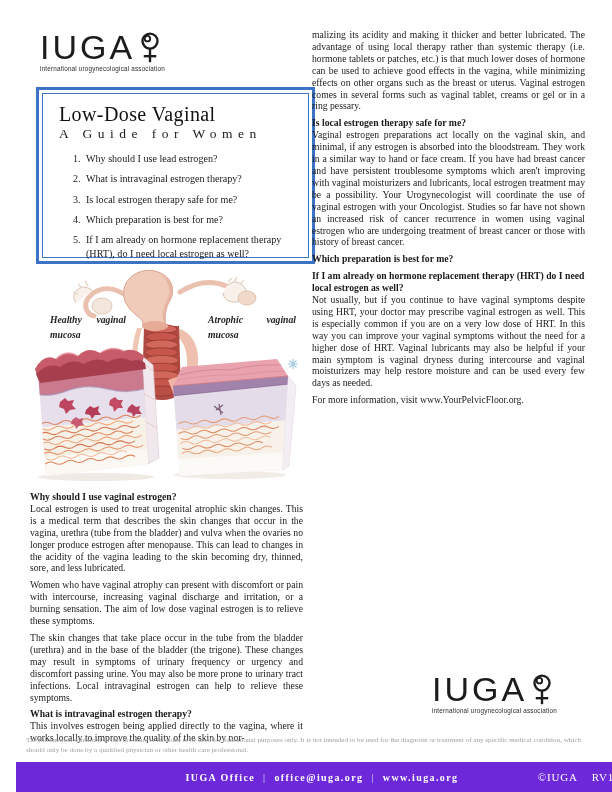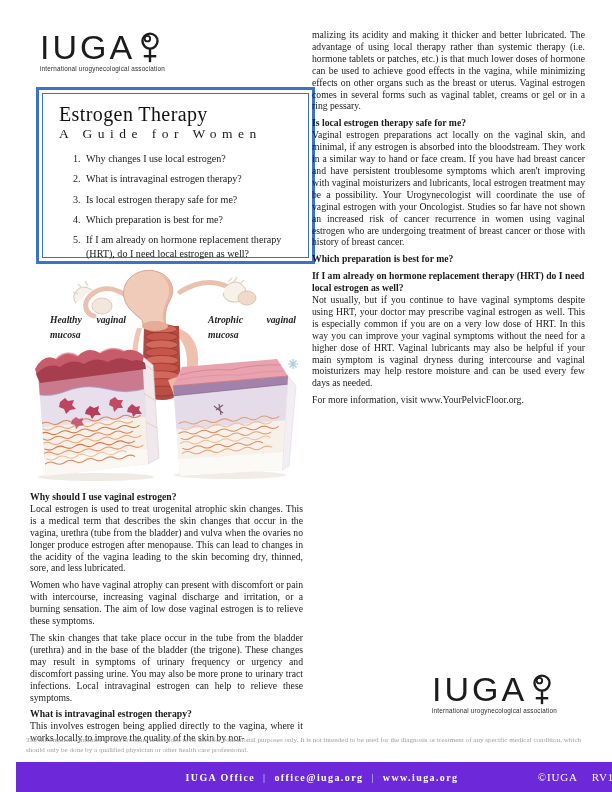--- a/index.html
+++ b/index.html
@@ -66,25 +66,25 @@
         <circle cx="10.2" cy="8.4" r="3" fill="none" stroke="#1c1c1c" stroke-width="2"></circle>
         <line x1="13" y1="19.4" x2="13" y2="34" stroke="#1c1c1c" stroke-width="2.6"></line>
         <line x1="6.2" y1="27.5" x2="19.8" y2="27.5" stroke="#1c1c1c" stroke-width="2.6"></line>
       </svg>
     </div>
     <div class="logo-tagline">international urogynecological association</div>
   </div>
 
   <div class="title-box">
     <div class="box-title">
-      <div>Estrogen Therapy</div>
+      <div>Low-Dose Vaginal</div>
     </div>
     <div class="box-subtitle">A Guide for Women</div>
     <ol class="box-list">
-      <li>Why changes I use local estrogen?</li>
+      <li>Why should I use lead estrogen?</li>
       <li>What is intravaginal estrogen therapy?</li>
       <li>Is local estrogen therapy safe for me?</li>
       <li>Which preparation is best for me?</li>
       <li>If I am already on hormone replacement therapy (HRT), do I need local estrogen as well?</li>
     </ol>
   </div>
 
   <div class="illus">
     <svg width="275" height="215" viewBox="0 0 275 215">
 

